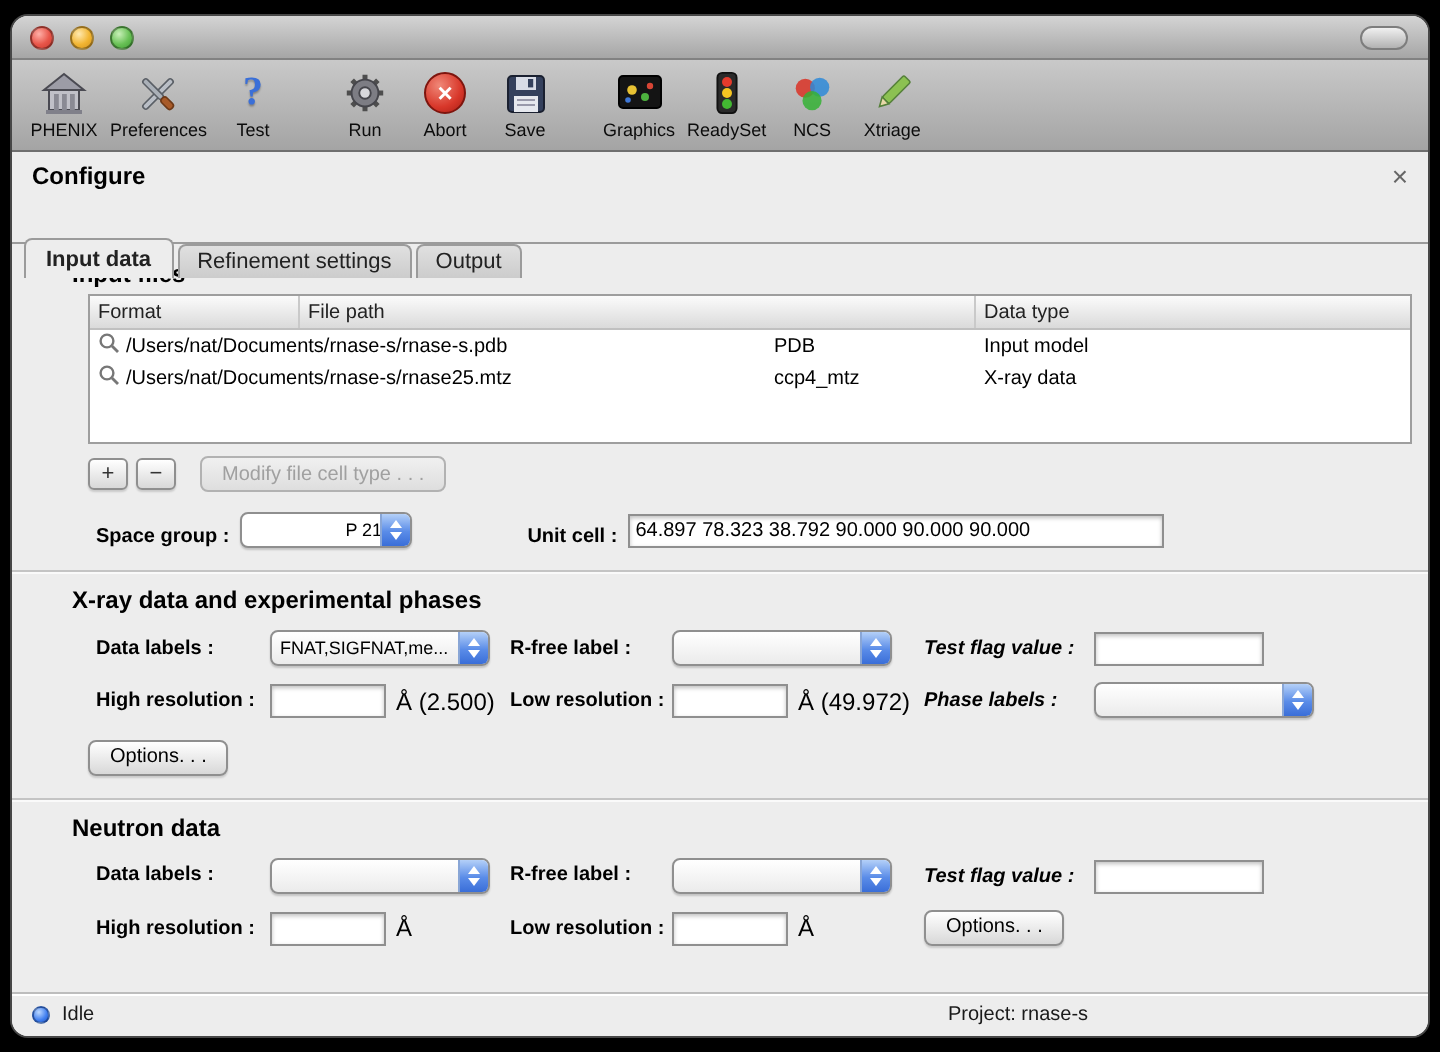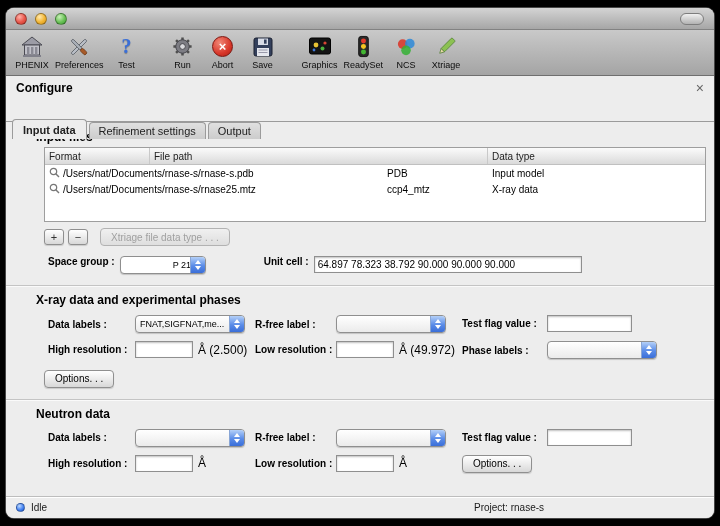--- a/index.html
+++ b/index.html
@@ -50,25 +50,25 @@
   .td{padding:0 4px;white-space:nowrap;overflow:hidden;}
   .td.cpath{flex:0 0 338px;display:flex;align-items:center;gap:3px;}
   .td.cfmt{flex:0 0 105px;} .td.ctype{flex:1;}
   .btnrow{display:flex;align-items:center;margin:0 0 10px 38px;gap:4px;}
   .sqbtn{width:20px;height:16px;border:1px solid #8f8f8f;border-radius:3px;background:linear-gradient(#fff,#d8d8d8);
          font-size:11px;line-height:13px;text-align:center;color:#333;box-shadow:0 1px 1px rgba(0,0,0,.15);}
   .aquabtn{height:18px;border:1px solid #8f8f8f;border-radius:4px;background:linear-gradient(#fff,#d8d8d8);
            font-size:10px;padding:0 10px;color:#000;box-shadow:0 1px 1px rgba(0,0,0,.15);
            display:inline-flex;align-items:center;white-space:nowrap;}
   .aquabtn.disabled{color:#a0a0a0;background:linear-gradient(#f0f0f0,#dedede);border-color:#b2b2b2;box-shadow:none;margin-left:8px;}
-  .formrow{display:flex;align-items:flex-start;margin-left:42px;margin-top:8px;}
+  .formrow{display:flex;align-items:flex-end;margin-left:42px;margin-top:8px;}
   .flabel{font-size:10px;font-weight:bold;color:#000;white-space:nowrap;margin-right:5px;}
   .cell{display:flex;align-items:center;}
   .c1{width:207px;} .c2{width:207px;} .c3{flex:1;}
-  .lb84{width:82px;} .lb78{width:76px;} .lb82{width:80px;}
+  .lb84{width:82px;} .lb78{width:76px;} .lb82{width:80px;font-style:italic;}
   .popup{display:inline-flex;align-items:stretch;height:18px;border:1px solid #8f8f8f;border-radius:4px;
          background:linear-gradient(#ffffff,#ebebeb);box-shadow:0 1px 1px rgba(0,0,0,.18);overflow:hidden;}
   .pval{flex:1;font-size:9px;padding:0 4px;display:flex;align-items:center;white-space:nowrap;overflow:hidden;color:#000;}
   .stepper{width:15px;background:linear-gradient(#b4d0f8,#5a8ce8 55%,#3a6ed8);border-left:1px solid #89a6d6;
            display:flex;flex-direction:column;align-items:center;justify-content:center;gap:2px;}
   .tri-up{width:0;height:0;border-left:3px solid transparent;border-right:3px solid transparent;border-bottom:4px solid #fff;}
   .tri-down{width:0;height:0;border-left:3px solid transparent;border-right:3px solid transparent;border-top:4px solid #fff;}
   .w110{width:110px;} .w86{width:86px;}
   .tinput{height:17px;border:1px solid #8f8f8f;background:#fff;box-shadow:inset 0 1px 2px rgba(0,0,0,.25);
           font-size:10px;padding:0 3px;font-family:inherit;color:#000;}
@@ -259,21 +259,21 @@
             <span>/Users/nat/Documents/rnase-s/rnase25.mtz</span>
           </div>
           <div class="td cfmt">ccp4_mtz</div>
           <div class="td ctype">X-ray data</div>
         </div>
       </div>
 
       <div class="btnrow">
         <button class="sqbtn">+</button>
         <button class="sqbtn">−</button>
-        <button class="aquabtn disabled">Xtriage file data type . . .</button>
+        <button class="aquabtn disabled">Modify file cell type . . .</button>
       </div>
 
       <div class="formrow">
         <span class="flabel">Space group :</span>
         <span class="popup w86" style="background:#fff;padding-left:48px;">
           <span class="pval">P 21 21 21</span>
           <span class="stepper">
               <i class="tri-up"></i>
               <i class="tri-down"></i>
             </span>

